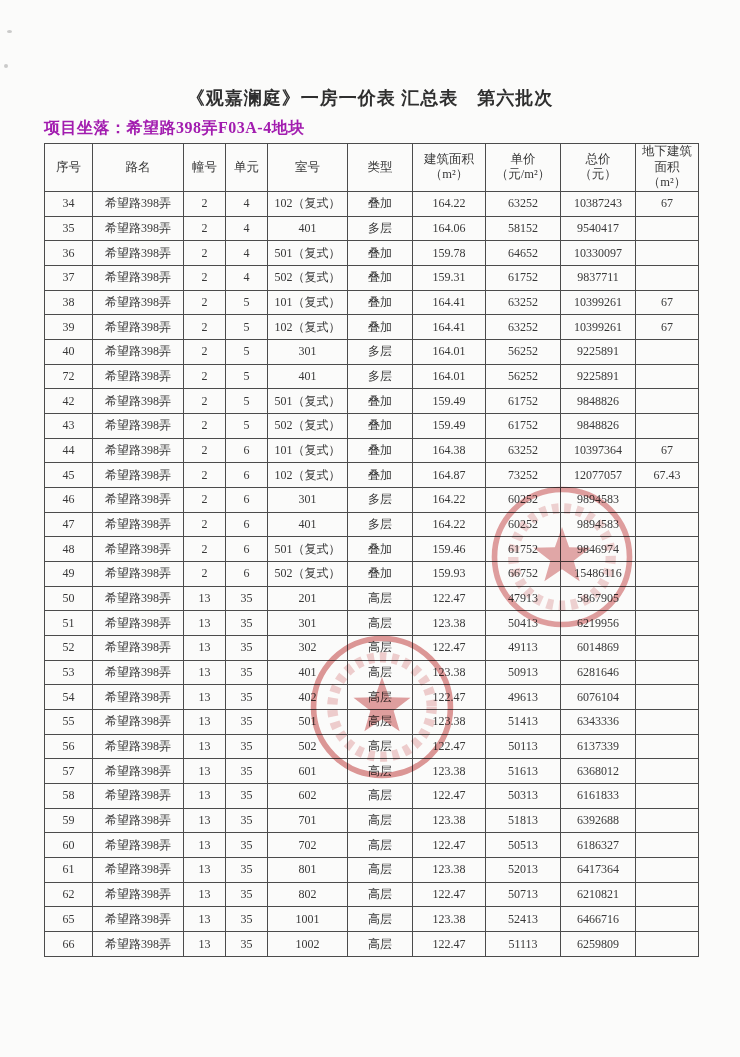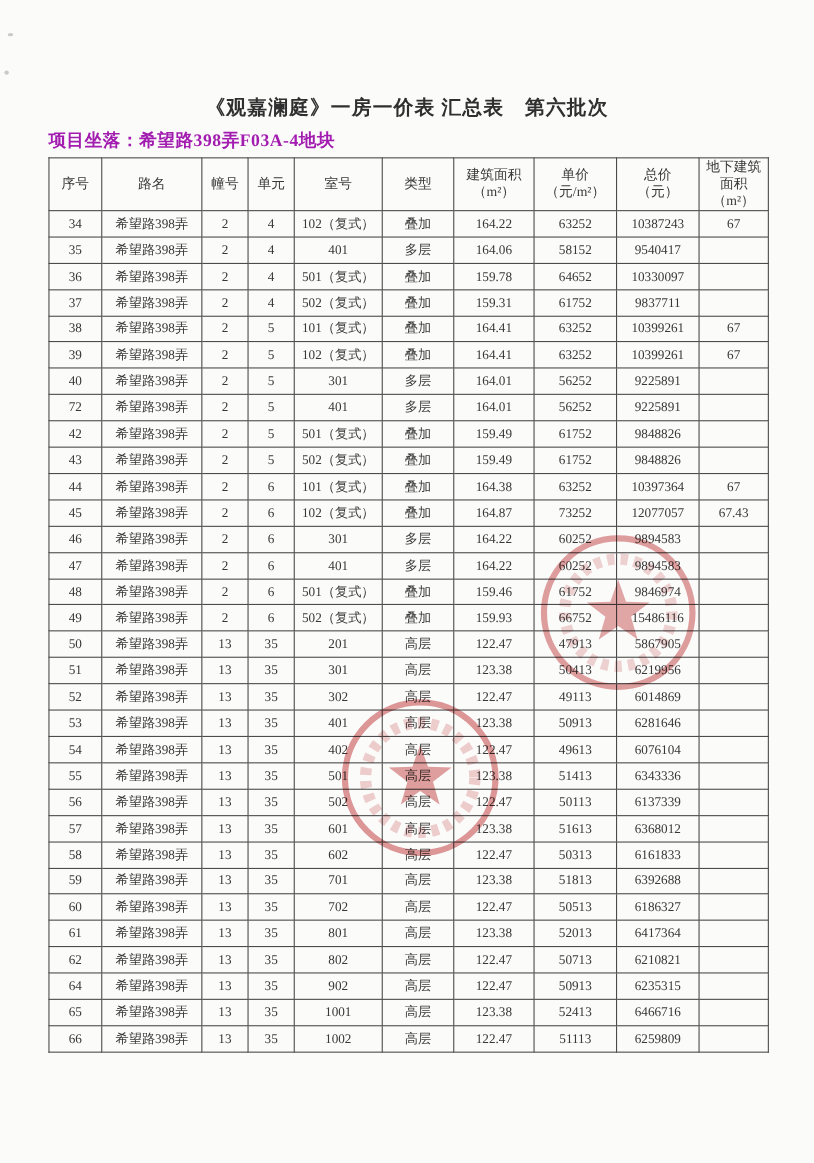--- a/index.html
+++ b/index.html
@@ -427,32 +427,20 @@
         <tr>
           <td>62</td>
           <td>希望路398弄</td>
           <td>13</td>
           <td>35</td>
           <td>802</td>
           <td>高层</td>
           <td>122.47</td>
           <td>50713</td>
           <td>6210821</td>
-          <td></td>
-        </tr>
-        <tr>
-          <td>64</td>
-          <td>希望路398弄</td>
-          <td>13</td>
-          <td>35</td>
-          <td>902</td>
-          <td>高层</td>
-          <td>122.47</td>
-          <td>50913</td>
-          <td>6235315</td>
           <td></td>
         </tr>
         <tr>
           <td>65</td>
           <td>希望路398弄</td>
           <td>13</td>
           <td>35</td>
           <td>1001</td>
           <td>高层</td>
           <td>123.38</td>

